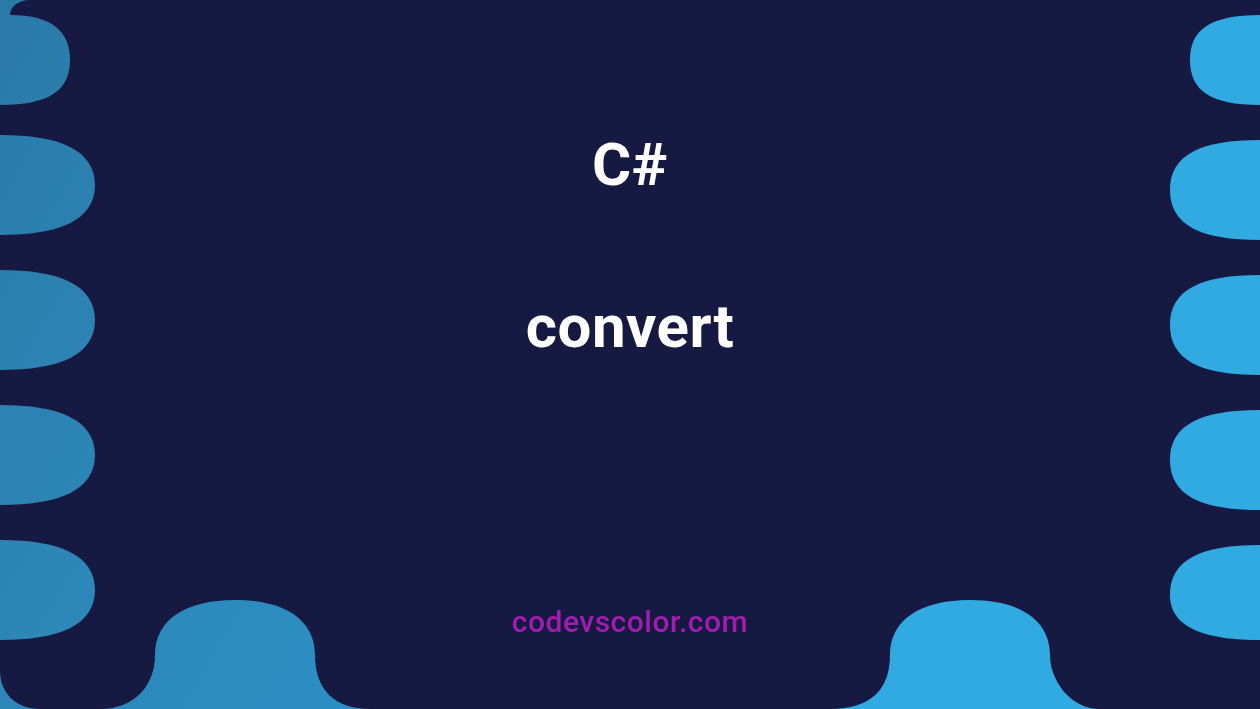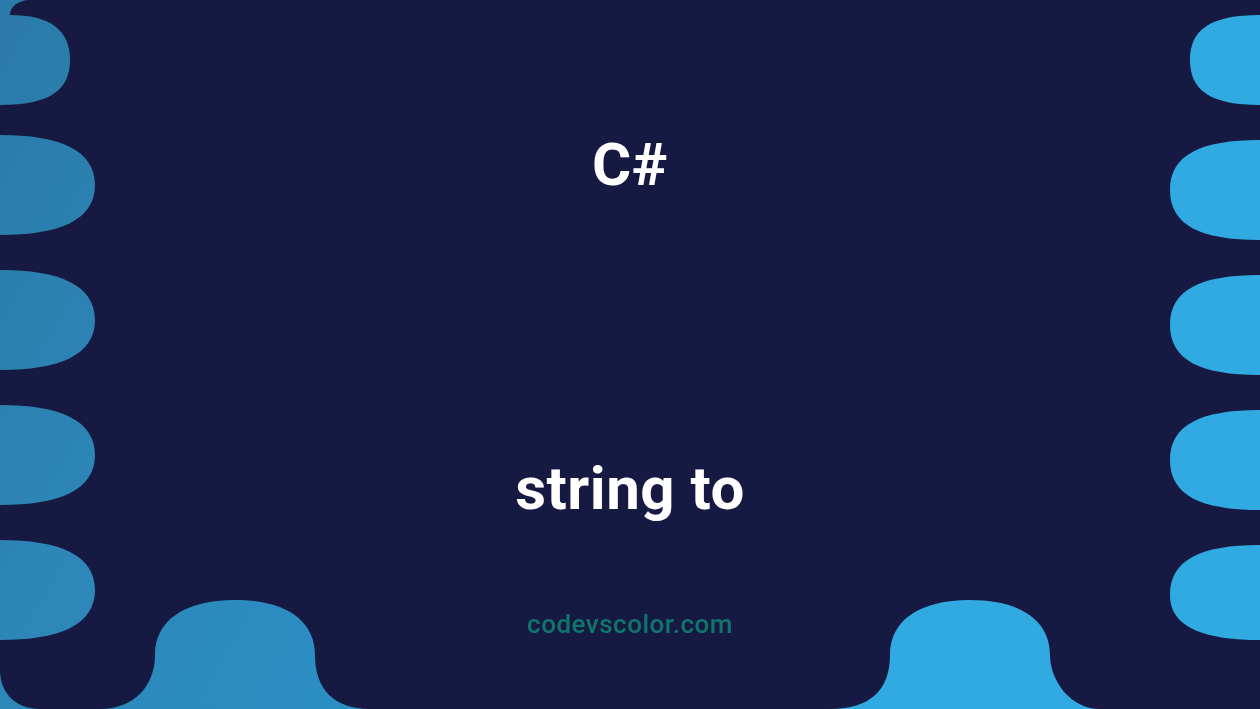--- a/index.html
+++ b/index.html
@@ -43,22 +43,22 @@
     font-size: 60px;
     line-height: 1.35;
     letter-spacing: 0.5px;
     white-space: pre-line;
   }
   .watermark {
     position: absolute;
     left: 50%;
     bottom: 70px;
     transform: translateX(-50%);
-    color: #0f766e;
-    font-size: 26px;
+    color: #a21caf;
+    font-size: 30px;
     font-weight: 500;
     letter-spacing: 0.5px;
   }
 </style>
 </head>
 <body>
 
 <div class="banner">
   <div class="bg-left"></div>
   <div class="bg-right"></div>
@@ -110,18 +110,18 @@
       L 0 105
       C 50 105 70 90 70 60
       C 70 30 50 15 10 15
       C 10 7 18 0 30 0
       Z
     "></path>
   </svg>
 
   <div class="title">
     <span>C#</span><br>
+    <span>convert</span><br>
     <br>
-    <span>string to</span><br>
   </div>
 
   <div class="watermark">codevscolor.com</div>
 </div>
 
 </body></html>

